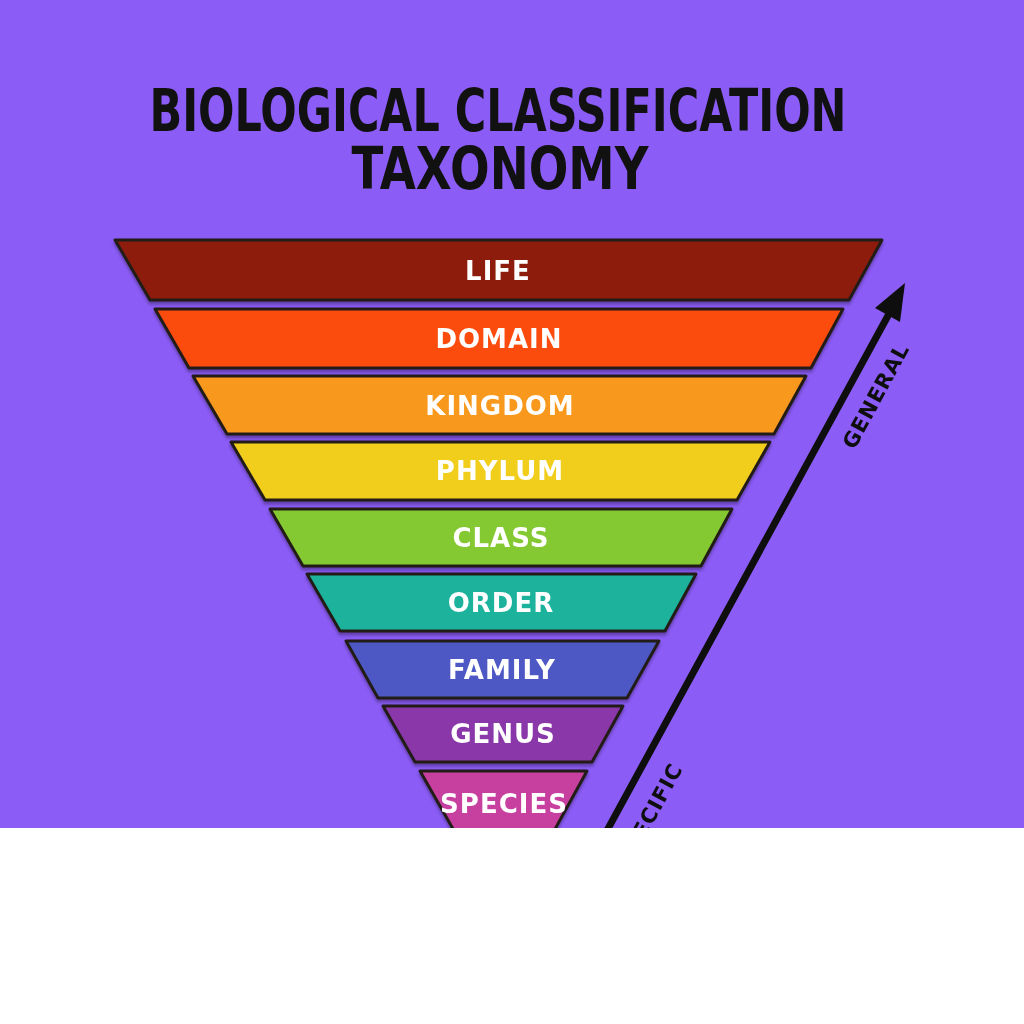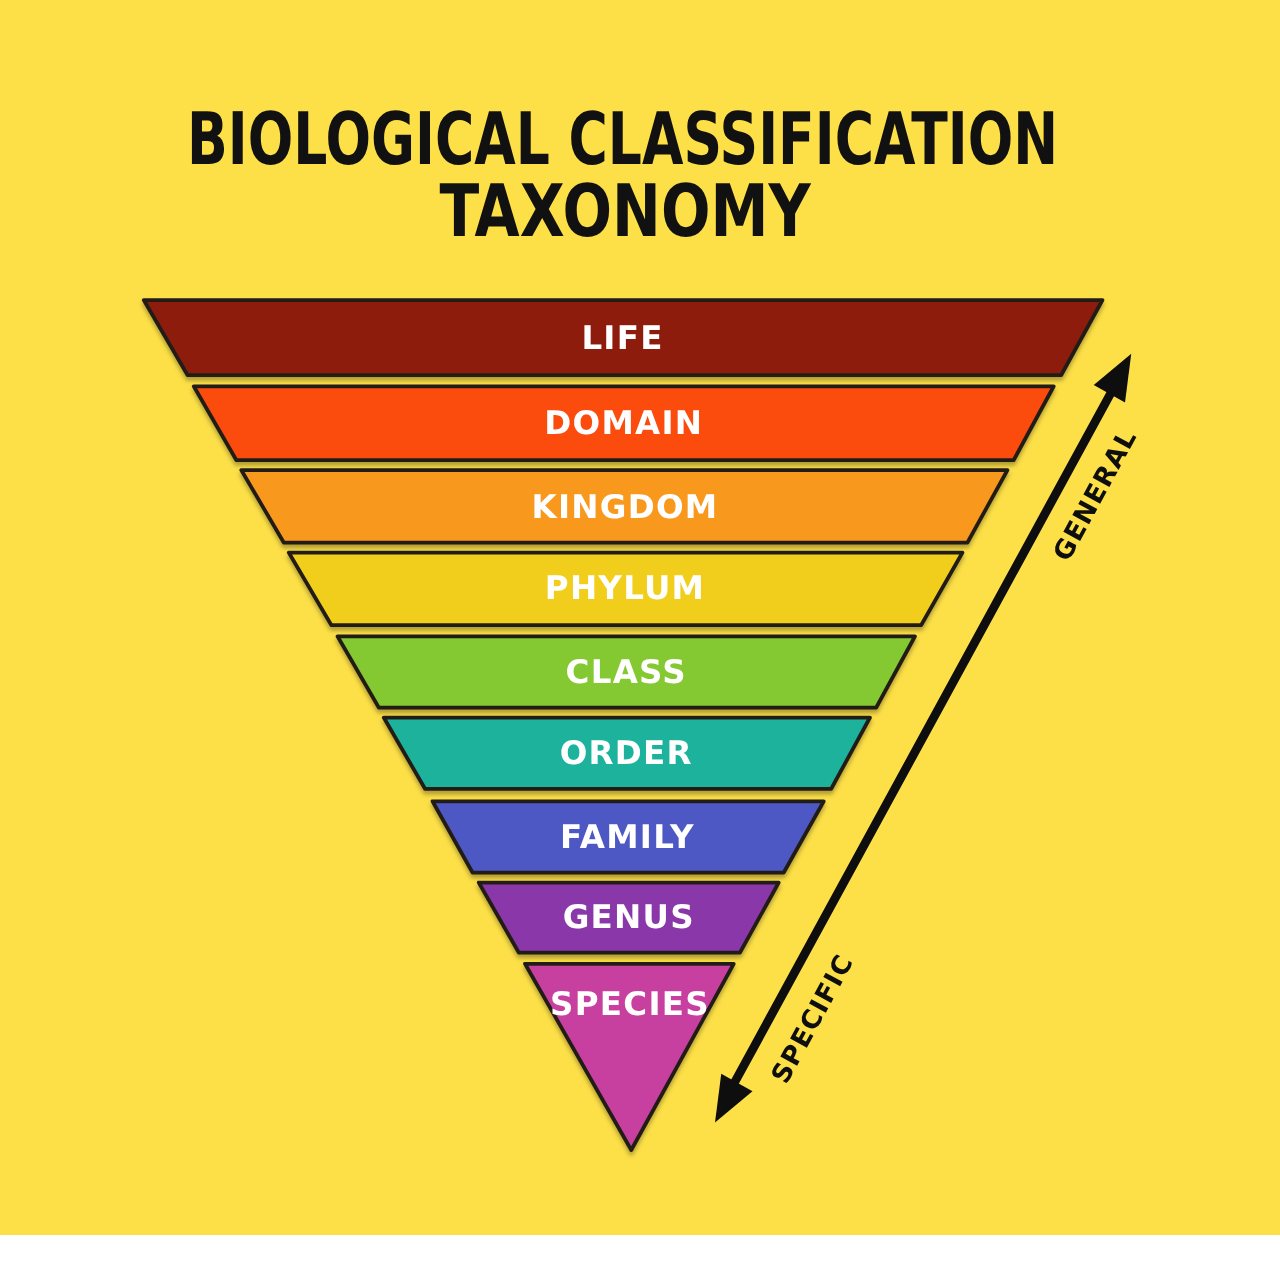--- a/index.html
+++ b/index.html
@@ -4,22 +4,22 @@
 <style>
   html, body {
     margin: 0;
     padding: 0;
     background: #ffffff;
     font-family: "DejaVu Sans", sans-serif;
   }
   .canvas {
     position: relative;
     width: 1024px;
-    height: 988px;
-    background: #fde047;
+    height: 828px;
+    background: #8b5cf6;
     overflow: hidden;
   }
   svg { display: block; }
   .title-line {
     fill: #111111;
     font-family: "DejaVu Sans", sans-serif;
     font-weight: bold;
   }
   .band {
     stroke: #241c18;

